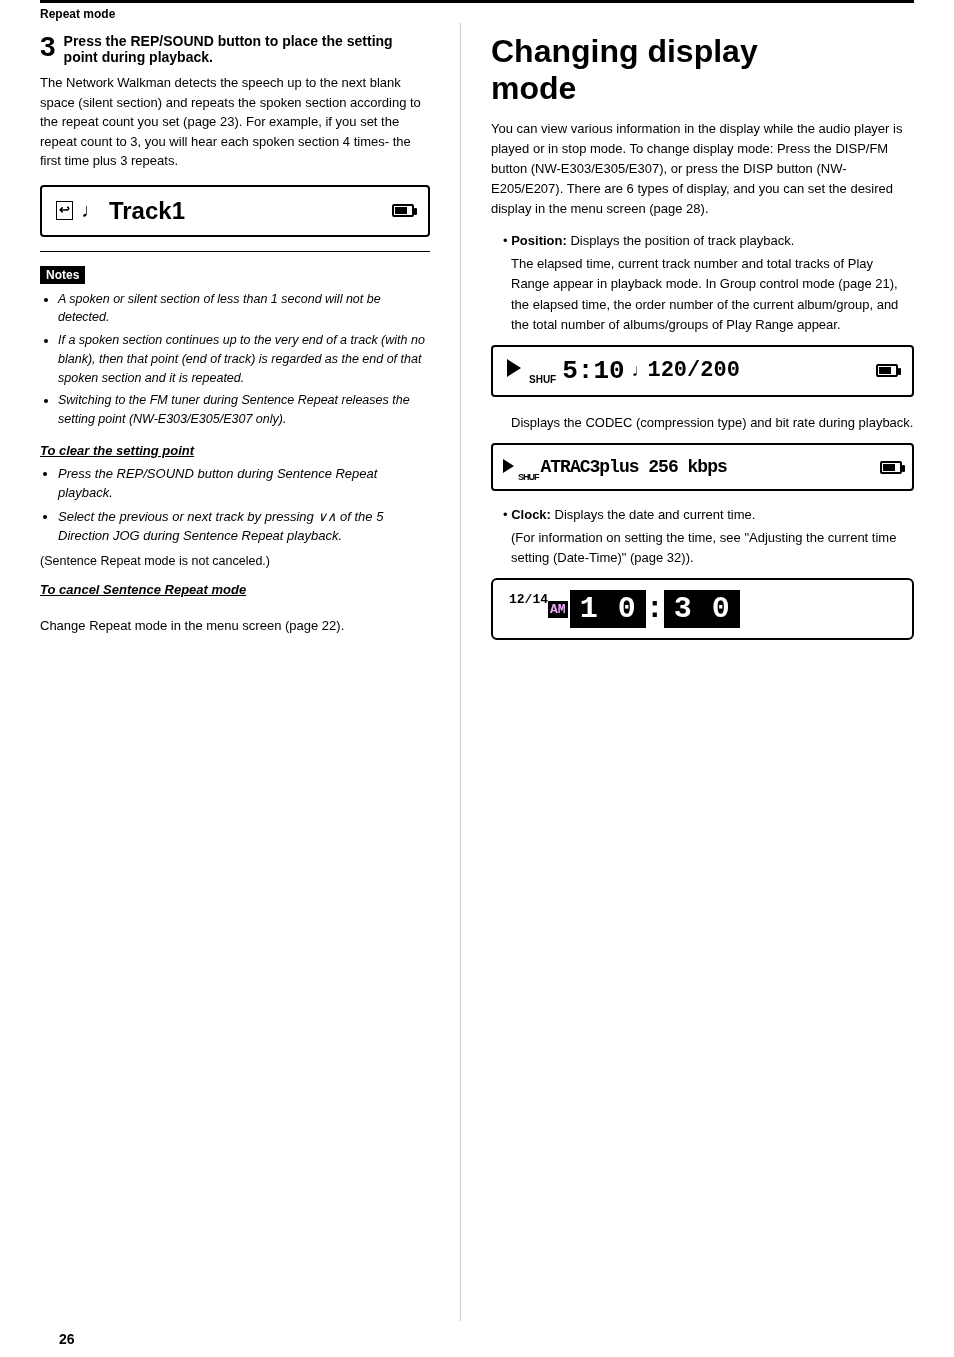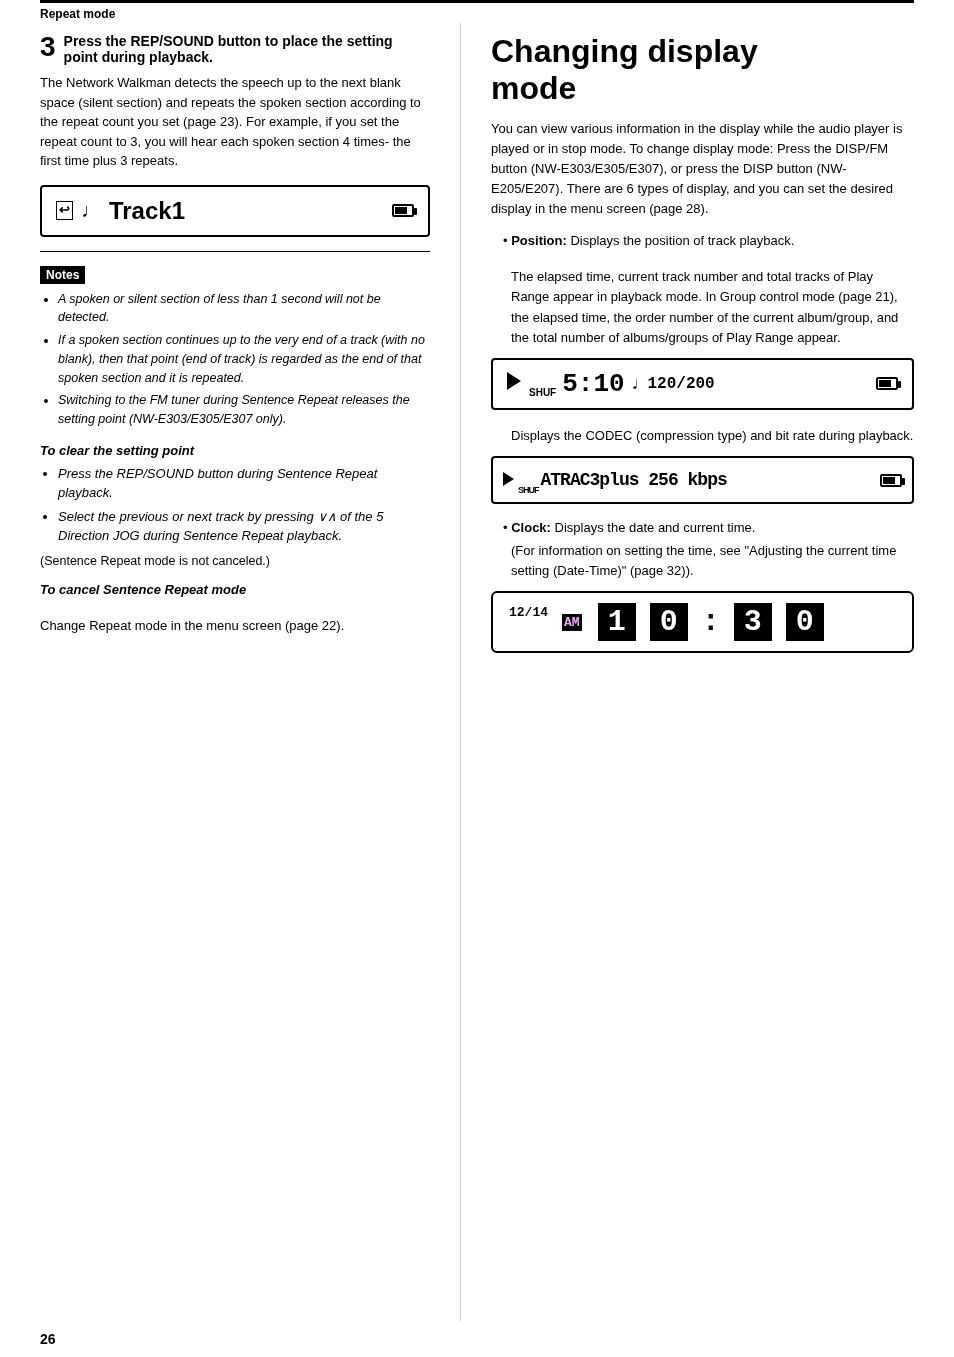--- a/index.html
+++ b/index.html
@@ -99,40 +99,41 @@
     }
     .notes-list li {
       margin-bottom: 4px;
     }
     .subheading {
       font-style: italic;
       font-weight: bold;
       font-size: 13px;
       margin-top: 14px;
       margin-bottom: 6px;
+      text-decoration: underline;
     }
     .bullet-list {
       list-style: disc;
       padding-left: 18px;
       font-size: 13px;
       line-height: 1.5;
       margin-bottom: 8px;
     }
     .bullet-list li {
       margin-bottom: 4px;
       font-style: italic;
     }
     .paren-note {
       font-size: 12.5px;
       margin-bottom: 8px;
     }
     .page-number {
       font-size: 14px;
       font-weight: bold;
-      padding: 10px 40px;
+      padding: 10px 59px;
     }
     .right-title {
       font-size: 32px;
       font-weight: bold;
       line-height: 1.15;
       margin-bottom: 12px;
       font-family: Arial, Helvetica, sans-serif;
     }
     .right-body {
       font-size: 13px;
@@ -169,21 +170,21 @@
       letter-spacing: -1px;
     }
     .display-clock {
       border: 2px solid #000;
       border-radius: 6px;
       padding: 10px 16px;
       font-size: 28px;
       font-weight: bold;
       display: flex;
       align-items: center;
-      gap: 14px;
+      gap: 0;
       margin: 10px 0 16px 0;
       background: #fff;
       min-height: 58px;
       font-family: 'Courier New', monospace;
     }
     .clock-date {
       font-size: 14px;
       font-weight: bold;
       align-self: flex-start;
       margin-top: 2px;
@@ -295,35 +296,35 @@
 
     <div class="right-col">
 
       <div class="right-title">
         <span>Changing display</span><br>
         <span>mode</span>
       </div>
 
       <div class="right-body">You can view various information in the display while the audio player is played or in stop mode. To change display mode: Press the DISP/FM button (NW-E303/E305/E307), or press the DISP button (NW-E205/E207). There are 6 types of display, and you can set the desired display in the menu screen (page 28).</div>
 
-      <div style="margin-bottom:19px;">
+      <div style="margin-bottom:6px;">
         <span style="margin-left:12px;">•</span>
         <strong>Position:</strong>
         <span>Displays the position of track playback.</span>
       </div>
       <div class="right-body" style="margin-left:20px; margin-bottom:6px;">The elapsed time, current track number and total tracks of Play Range appear in playback mode. In Group control mode (page 21), the elapsed time, the order number of the current album/group, and the total number of albums/groups of Play Range appear.</div>
 
       <div class="display-large">
         <span>
           <span class="play-tri"></span>
         </span>
         <sub style="font-size:10px; font-weight:bold; font-family:Arial; align-self:flex-end; margin-bottom:2px;">SHUF</sub>
         <span style="font-size:26px;">5:10</span>
         <span style="font-size:18px;">♩</span>
-        <span style="font-size:16px;">120/200</span>
+        <span style="font-size:22px;">120/200</span>
         <span class="battery-box" style="margin-left:auto;">
           <span class="bat">
             <span class="bat-fill"></span>
           </span>
         </span>
       </div>
 
       <div class="right-body" style="margin-left:20px; margin-bottom:6px;">Displays the CODEC (compression type) and bit rate during playback.</div>
 
       <div class="display-track-info">

